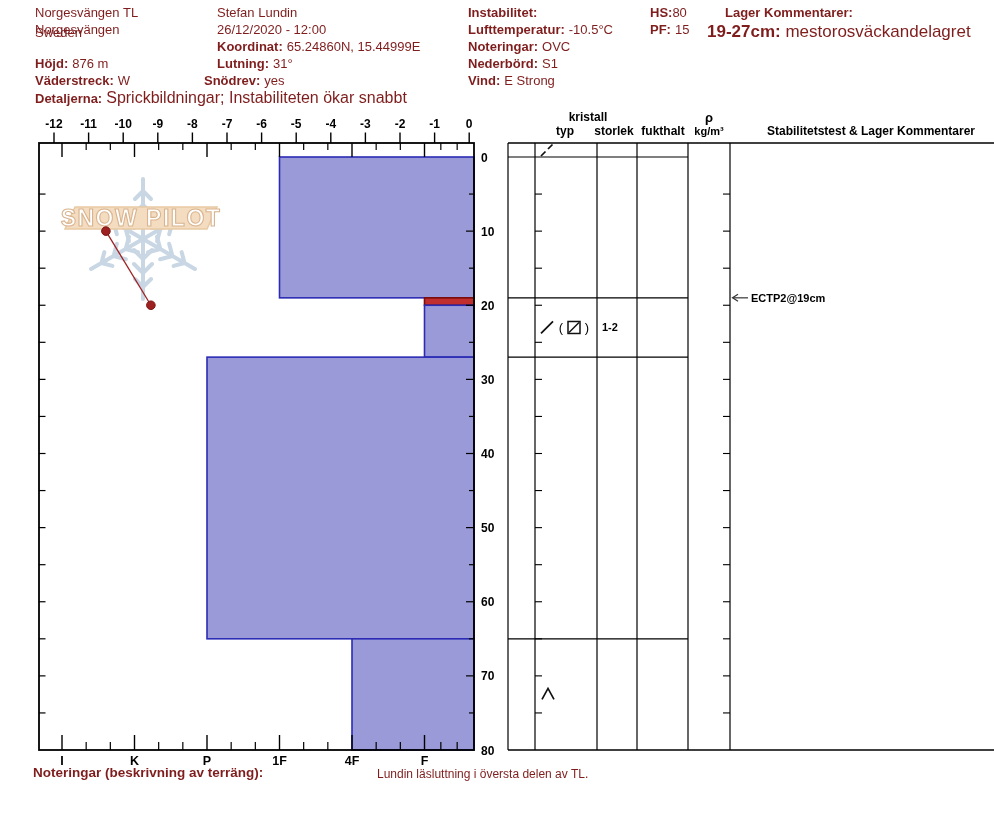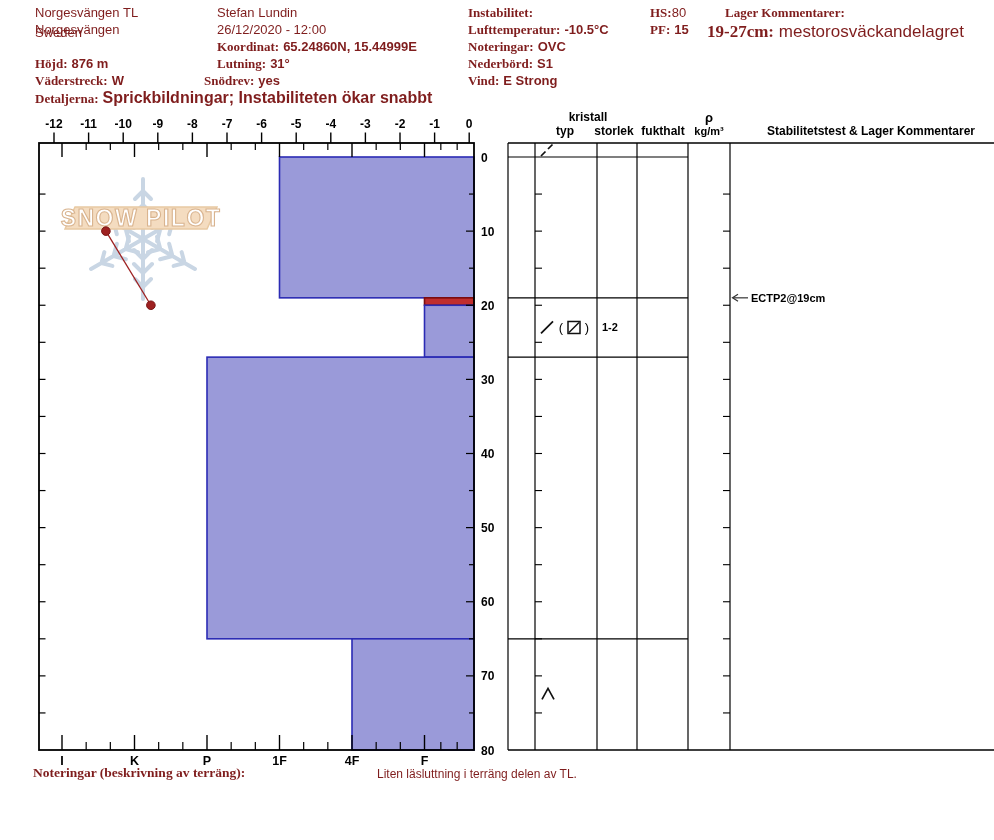--- a/index.html
+++ b/index.html
@@ -1,24 +1,24 @@
 <!DOCTYPE html>
 <html><head>
 <meta charset="utf-8">
 <style>
   html,body{margin:0;padding:0;background:#fff;}
   .page{position:relative;width:994px;height:840px;background:#fff;overflow:hidden;
         font-family:"Liberation Sans","DejaVu Sans",sans-serif;color:#7f1d1d;margin-left:25px;}
   .abs{position:absolute;white-space:nowrap;font-size:13px;line-height:15px;}
-  .b{font-weight:bold;font-family:Liberation Serif, serif;}
+  .b{font-weight:bold;}
   .f11{font-size:17px;}
   .f115{font-size:16px;}
   .f12{font-size:12px;}
   .f135{font-size:13.5px;}
-  .gap{margin-left:4px;font-weight:bold;}
+  .gap{margin-left:4px;}
   svg#gfx{position:absolute;left:0;top:0;}
   svg text{font-family:"Liberation Sans","DejaVu Sans",sans-serif;}
 </style>
 </head>
 <body>
 
 <div class="page">
 
   <div>
 
@@ -244,15 +244,15 @@
         <text x="577" y="331.48749999999995" text-anchor="start" font-size="11" font-weight="bold" fill="#000">1-2</text>
         <polyline points="517,699.40625 523,688.40625 529,699.40625" fill="none" stroke="#111" stroke-width="1.7"></polyline>
         <line x1="708" y1="297.8375" x2="723" y2="297.8375" stroke="#333" stroke-width="1.2"></line>
         <polyline points="713,294.3375 707.5,297.8375 713,301.3375" fill="none" stroke="#333" stroke-width="1.2"></polyline>
         <text x="726" y="301.8375" text-anchor="start" font-size="11" font-weight="bold" fill="#000">ECTP2@19cm</text>
       </g>
   </svg>
 
   <div>
     <div class="abs b f135" style="left:8px;top:765px"><span>Noteringar (beskrivning av terräng):</span></div>
-    <div class="abs f12" style="left:352px;top:767px"><span>Liten läsluttning i terräng delen av TL.</span></div>
+    <div class="abs f12" style="left:352px;top:767px"><span>Lundin läsluttning i översta delen av TL.</span></div>
   </div>
 </div>
 
 </body></html>

